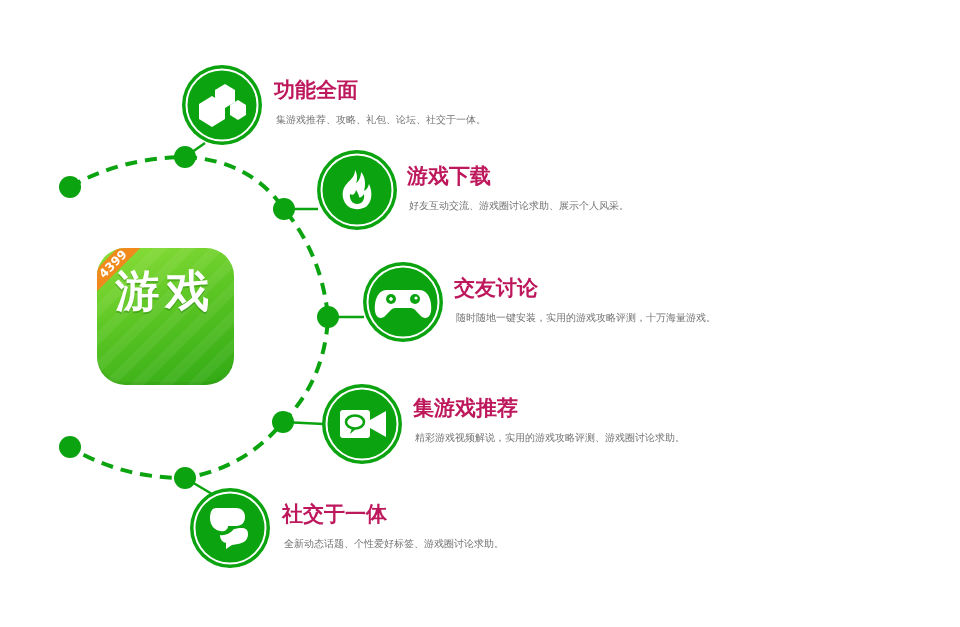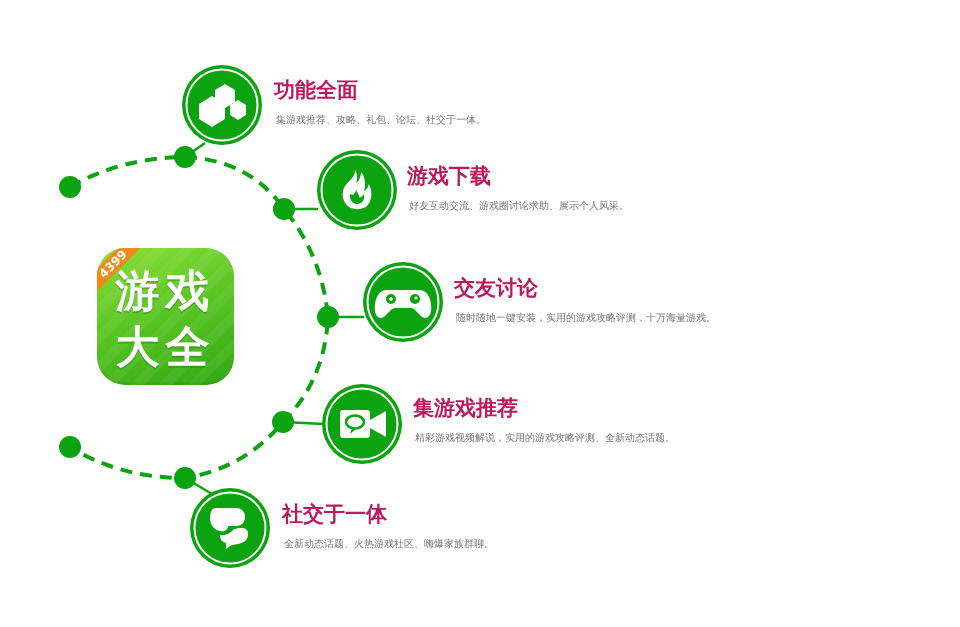--- a/index.html
+++ b/index.html
@@ -97,39 +97,38 @@
       <path d="M-14,-20 L6,-20 C12,-20 15,-16 15,-11 C15,-6 12,-2 6,-2 L-2,-2 C-2,2 -6,4 -10,3 C-15,2 -20,-2 -20,-10 C-20,-16 -18,-20 -14,-20 Z"></path>
       <path d="M4,1 C10,0 18,-2 18,6 C18,12 14,15 8,16 L2,17 L-4,21 L-4,15 C-8,14 -10,11 -10,7 C-6,8 0,6 4,1 Z"></path>
     </g>
   </g>
 </svg>
 
 <div class="app-icon">
   <div class="stripes"></div>
   <div class="badge">4399</div>
   <div class="line line1">游戏</div>
-  <div class="line line2">大全</div>
 </div>
 
 <div class="feature" style="left:274px; top:78px;">
   <div class="title">功能全面</div>
   <div class="desc">集游戏推荐、攻略、礼包、论坛、社交于一体。</div>
 </div>
 
 <div class="feature" style="left:407px; top:164px;">
   <div class="title">游戏下载</div>
   <div class="desc">好友互动交流、游戏圈讨论求助、展示个人风采。</div>
 </div>
 
 <div class="feature" style="left:454px; top:276px;">
   <div class="title">交友讨论</div>
   <div class="desc">随时随地一键安装，实用的游戏攻略评测，十万海量游戏。</div>
 </div>
 
 <div class="feature" style="left:413px; top:396px;">
   <div class="title">集游戏推荐</div>
-  <div class="desc">精彩游戏视频解说，实用的游戏攻略评测、全新动态话题。</div>
+  <div class="desc">精彩游戏视频解说，实用的游戏攻略评测、游戏圈讨论求助。</div>
 </div>
 
 <div class="feature" style="left:282px; top:502px;">
   <div class="title">社交于一体</div>
-  <div class="desc">全新动态话题、火热游戏社区、嗨爆家族群聊。</div>
+  <div class="desc">全新动态话题、个性爱好标签、游戏圈讨论求助。</div>
 </div>
 
 </body></html>

